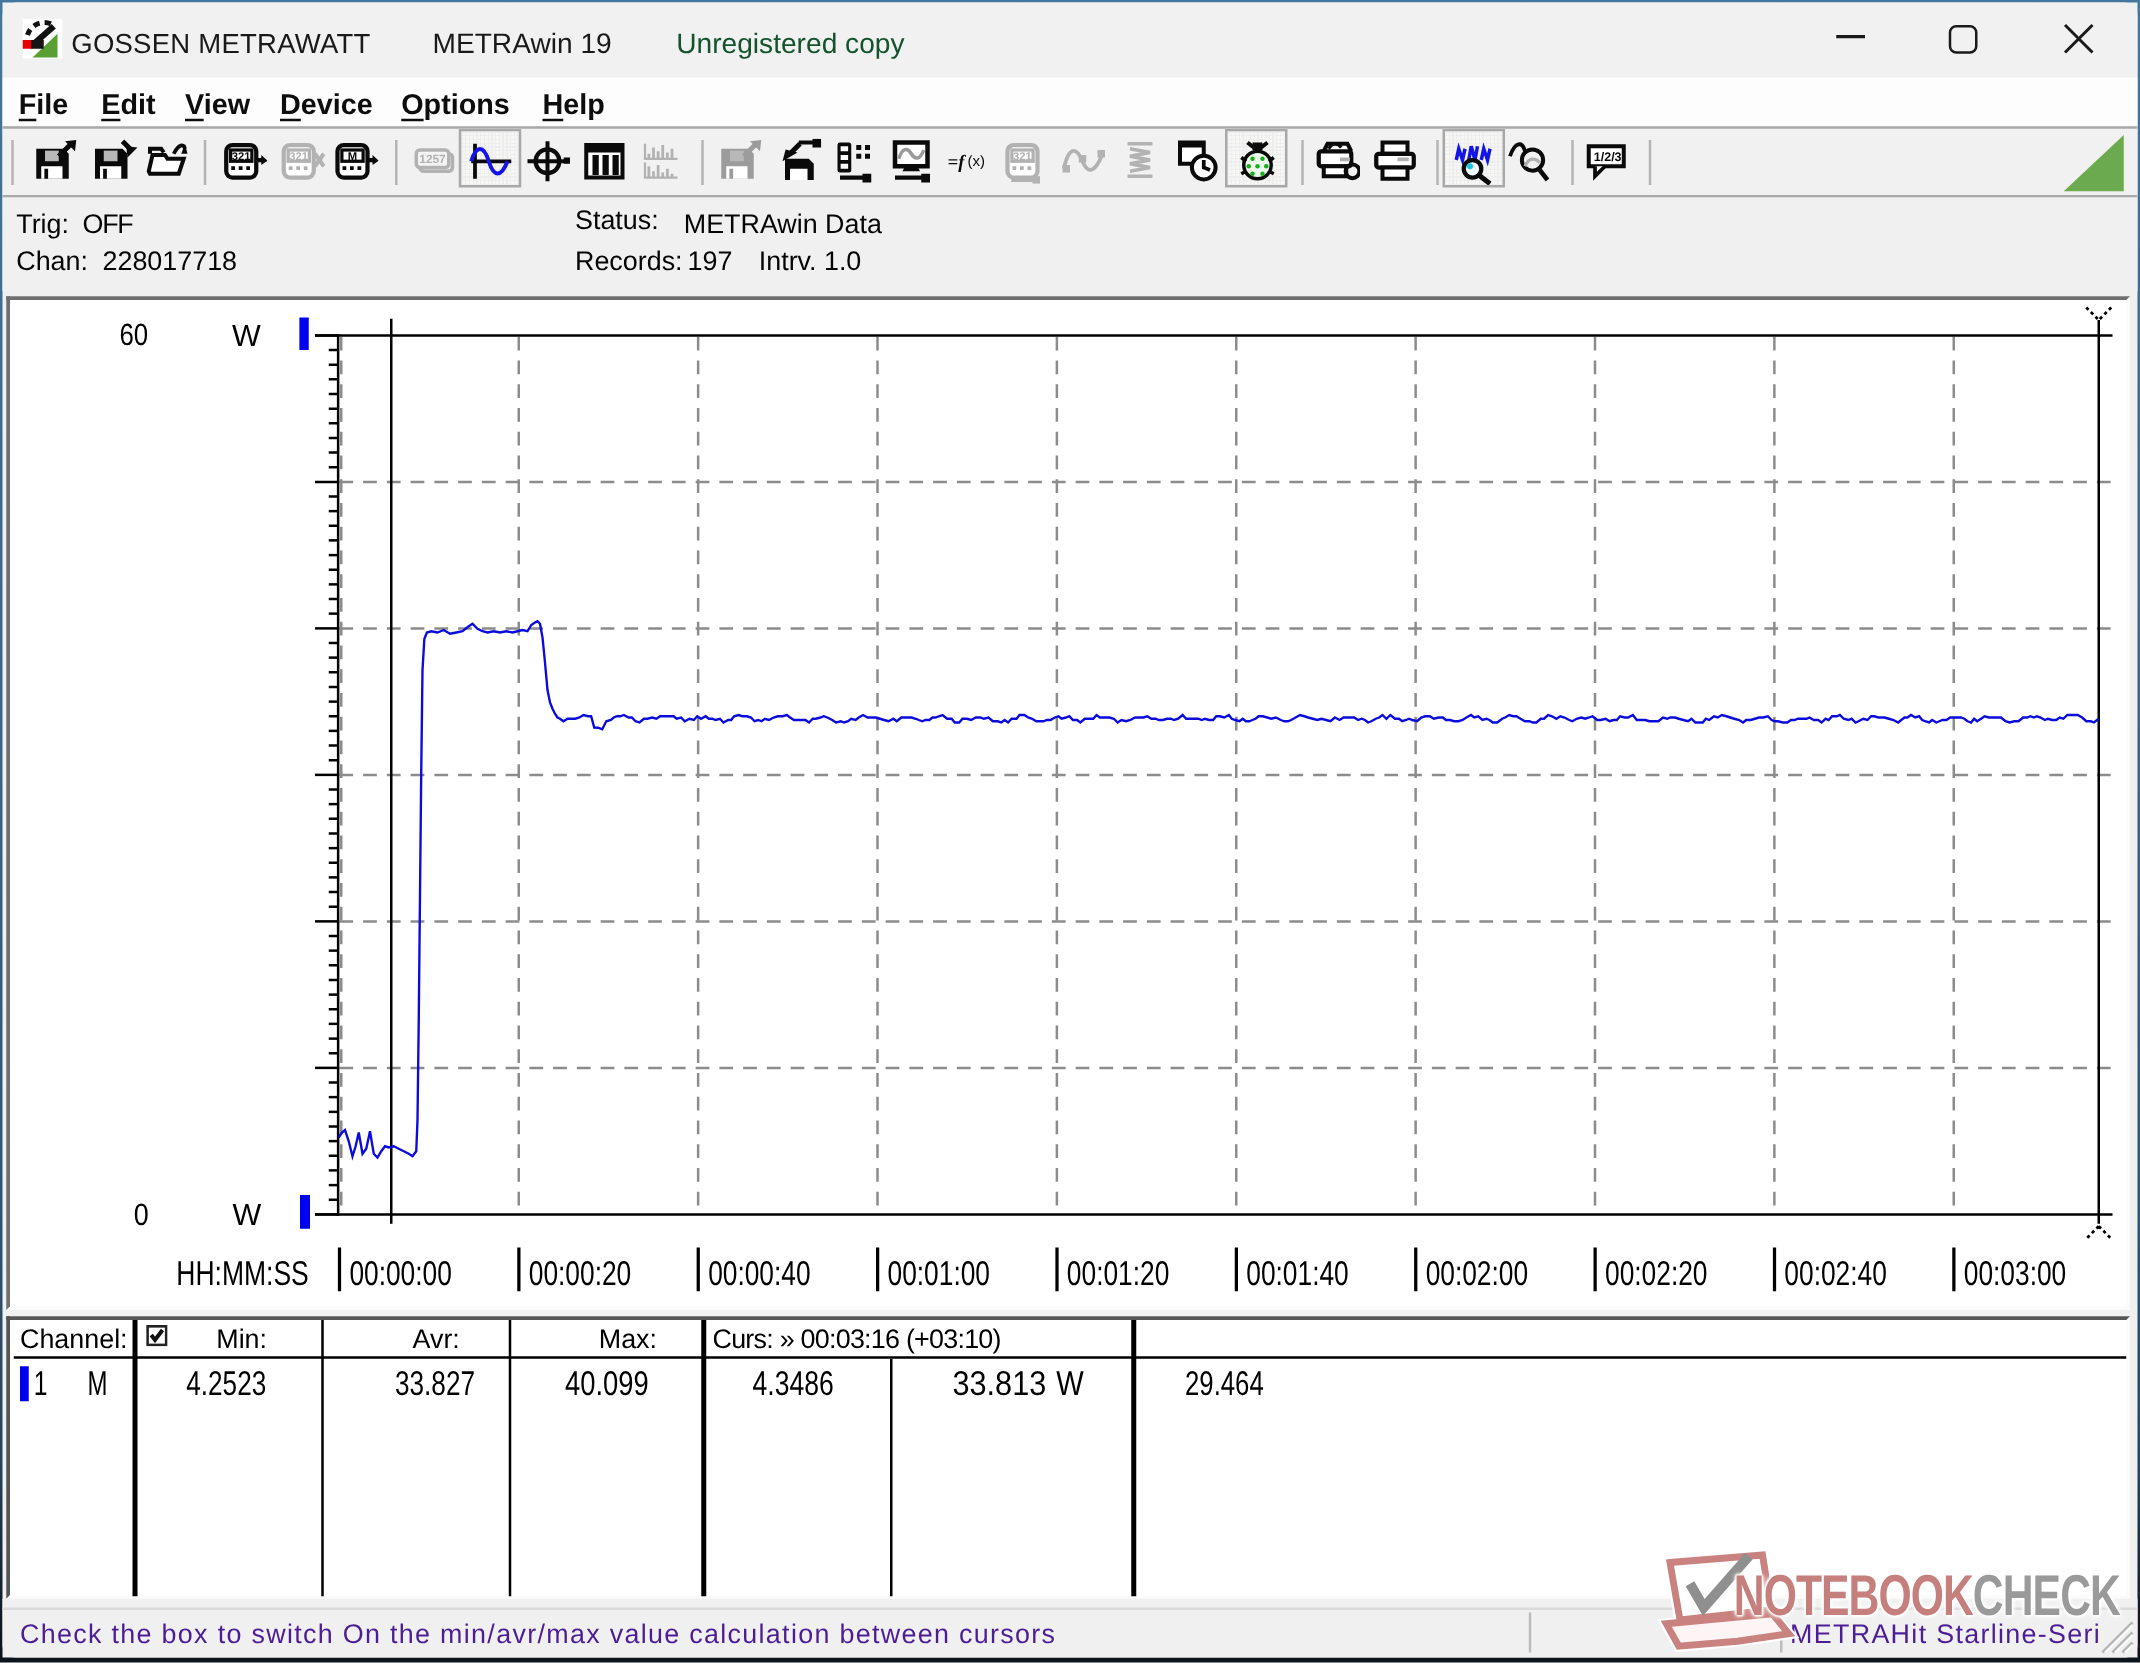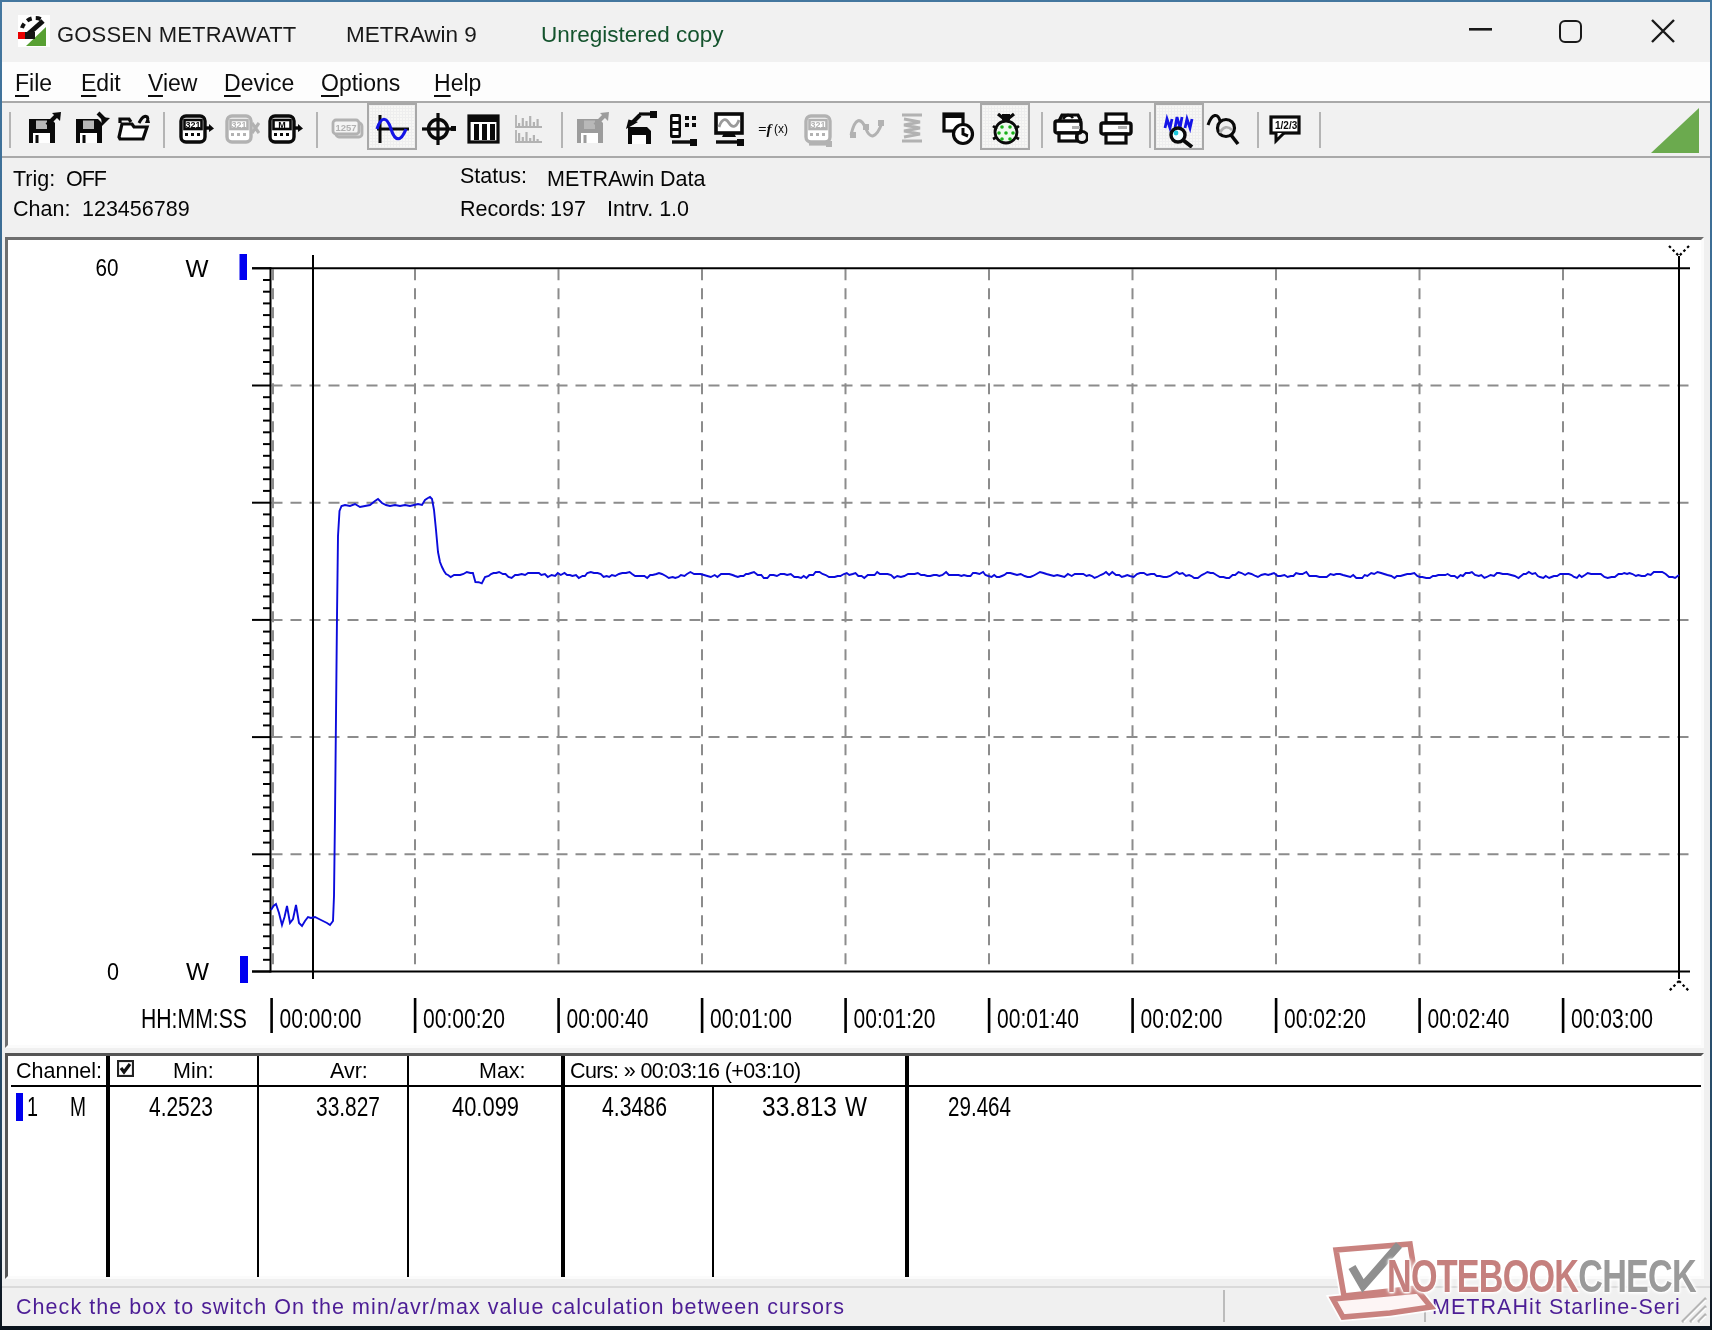--- a/index.html
+++ b/index.html
@@ -3,21 +3,21 @@
 * { margin:0; padding:0; box-sizing:border-box; }
 html,body { width:1712px; height:1330px; overflow:hidden; position:relative; }
 body { font-family:"Liberation Sans",sans-serif;
   background:linear-gradient(180deg,#44779f 0%,#3d6f97 15%,#386489 45%,#2c5577 72%,#24455f 88%,#101b27 97%,#0b141d 100%); }
 #win { position:absolute; left:2px; top:2px; width:1708px; height:1324px;
   border-radius:11px 11px 10px 10px; background:#f0f0f0; overflow:hidden; }
 .abs { position:absolute; }
 .t   { font-family:"Liberation Sans",sans-serif; fill:#000; }
 #titlebar { position:absolute; left:2px; top:2px; width:1708px; height:60px; background:#f1f1f1; }
 #menubar  { position:absolute; left:2px; top:62px; width:1708px; height:39px; background:#fdfdfd; }
-.menuitem { position:absolute; top:70px; font-size:23px; color:#0d0d0d; }
+.menuitem { position:absolute; top:70px; font-size:23px; color:#0d0d0d;font-weight:bold; }
 .menuitem u { text-decoration-thickness:2px; text-underline-offset:4px; }
 #toolbar { position:absolute; left:2px; top:101px; width:1708px; height:57px; background:#f1f1f1;
   border-top:2px solid #a9a9a9; border-bottom:2px solid #a9a9a9; }
 .tbi { position:absolute; }
 .tbsep { position:absolute; top:112px; width:2px; height:36px; background:#b4b4b4; }
 .tbsel { position:absolute; top:103px; width:50px; height:47px; background:#f7f7f5; border:2px solid #a8a8a8;
   background-image:repeating-linear-gradient(0deg,#eeeeee 0 1px,transparent 1px 3px),repeating-linear-gradient(90deg,#eeeeee 0 1px,transparent 1px 3px); }
 #statuspanel { position:absolute; left:2px; top:158px; width:1708px; height:75px; background:#f0f0f0; }
 .st { position:absolute; font-size:21.5px; color:#050505; white-space:pre; }
 #chartpanel { position:absolute; background:#fff; border-top:3px solid #6f6f6f; border-left:3px solid #6f6f6f;
@@ -40,21 +40,21 @@
 <div id="titlebar"></div>
 <svg class="abs" style="left:18px;top:15px" width="32" height="32" viewBox="0 0 32 32">
 <rect width="32" height="32" fill="#fff"></rect>
 <path d="M28,31 L28,12 L8,31 Z" fill="#58a033"></path>
 <path d="M4,13 A 14 14 0 0 1 26 6" fill="none" stroke="#111" stroke-width="4" stroke-dasharray="5 4"></path>
 <path d="M8,21 L25,6" stroke="#111" stroke-width="5"></path>
 <rect x="0" y="17" width="8" height="7" fill="#e80000"></rect>
 <rect x="7" y="17" width="10" height="7" fill="#151515"></rect>
 </svg>
 <div class="abs" style="left:57px;top:22px;font-size:22px;letter-spacing:0.2px;color:#191919">GOSSEN METRAWATT</div>
-<div class="abs" style="left:346px;top:22px;font-size:22.5px;color:#191919">METRAwin 9</div>
+<div class="abs" style="left:346px;top:22px;font-size:22.5px;color:#191919">METRAwin 19</div>
 <div class="abs" style="left:541px;top:22px;font-size:22.5px;color:#14532d">Unregistered copy</div>
 <svg class="abs" style="left:1455px;top:18px" width="230" height="28" viewBox="0 0 230 28">
     <rect x="14" y="10" width="23" height="2.6" fill="#1a1a1a"></rect>
     <rect x="105" y="3" width="21" height="21" rx="5" fill="none" stroke="#1a1a1a" stroke-width="2"></rect>
     <path d="M197,2 L219,24 M219,2 L197,24" stroke="#1a1a1a" stroke-width="2.4"></path>
   </svg>
 <div id="menubar"></div>
 <div class="menuitem" style="left:15px"><u>F</u>ile</div>
 <div class="menuitem" style="left:81px"><u>E</u>dit</div>
 <div class="menuitem" style="left:148px"><u>V</u>iew</div>
@@ -275,21 +275,21 @@
     <text x="8" y="18" font-size="10" font-weight="bold" fill="#0a0a0a" font-family="Liberation Sans">1/2/3</text>
   </svg>
 <div class="tbsep" style="left:1319px"></div>
 <svg class="tbi" style="left:1649px;top:106px" width="52" height="49" viewBox="0 0 52 49">
     <path d="M50,2 L50,47 L2,47 Z" fill="#6baa4e"></path>
   </svg>
 <div id="statuspanel"></div>
 <div class="st" style="left:13px;top:167px">Trig:</div>
 <div class="st" style="left:66px;top:167px;letter-spacing:-1px">OFF</div>
 <div class="st" style="left:13px;top:197px">Chan:</div>
-<div class="st" style="left:82px;top:197px">123456789</div>
+<div class="st" style="left:82px;top:197px">228017718</div>
 <div class="st" style="left:460px;top:164px">Status:</div>
 <div class="st" style="left:547px;top:167px">METRAwin Data</div>
 <div class="st" style="left:460px;top:197px">Records:</div>
 <div class="st" style="left:550px;top:197px">197</div>
 <div class="st" style="left:607px;top:197px">Intrv. 1.0</div>
 <div id="chartpanel" style="left:5px;top:237px;width:1699px;height:811px"></div>
 <svg class="abs" style="left:11px;top:236px" width="1690" height="809" viewBox="0 0 1690 809">
 <line x1="260.5" y1="618.3" x2="1679" y2="618.3" stroke="#8c8c8c" stroke-width="2" stroke-dasharray="11 8"></line>
 <line x1="260.5" y1="501.1" x2="1679" y2="501.1" stroke="#8c8c8c" stroke-width="2" stroke-dasharray="11 8"></line>
 <line x1="260.5" y1="383.9" x2="1679" y2="383.9" stroke="#8c8c8c" stroke-width="2" stroke-dasharray="11 8"></line>

